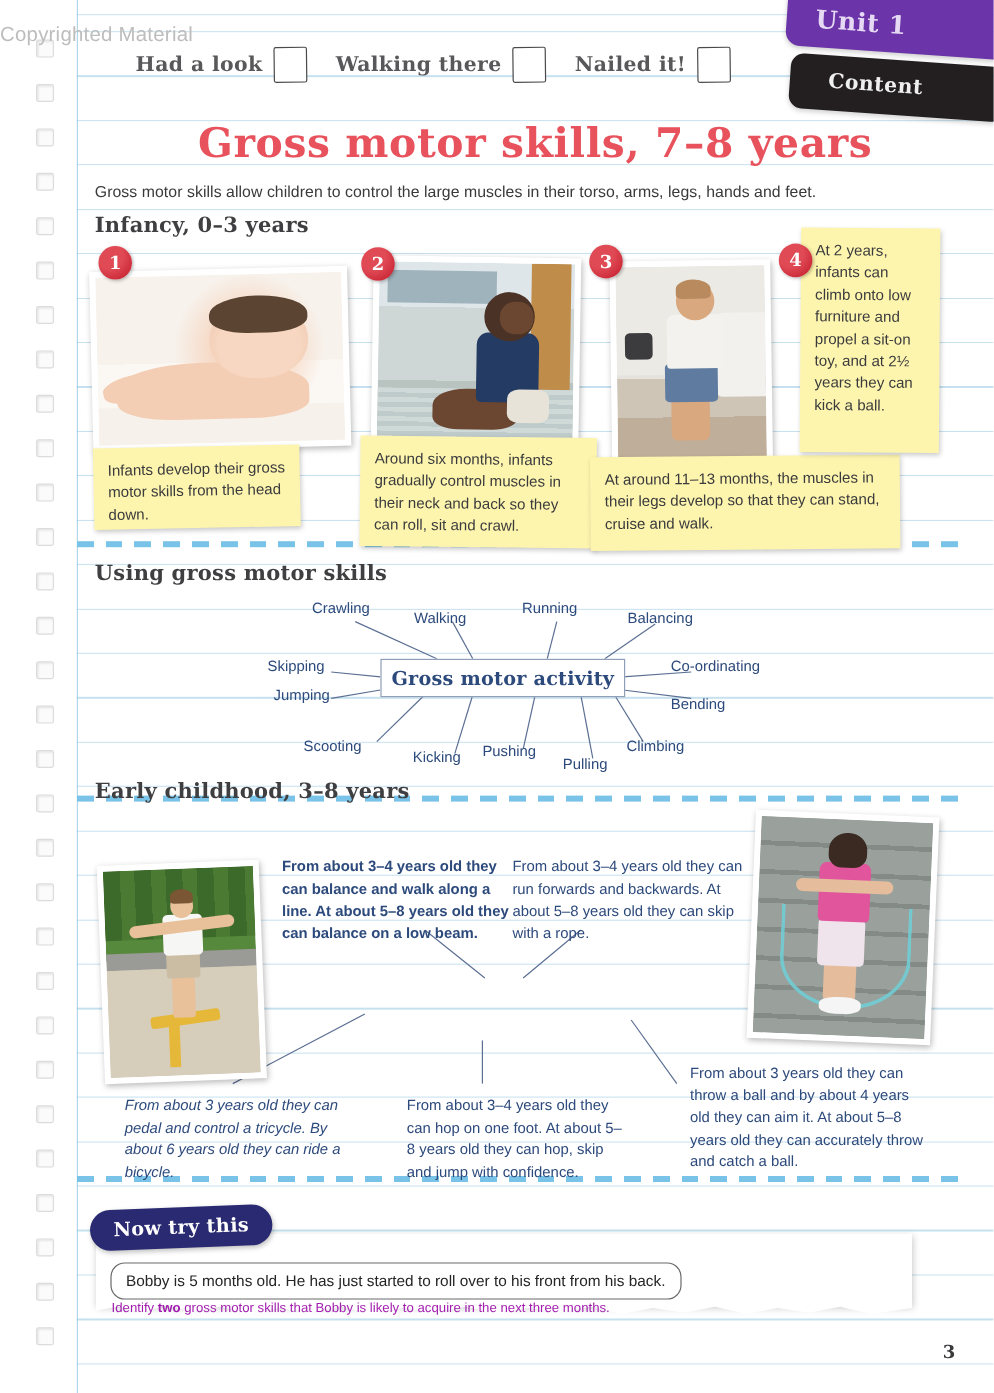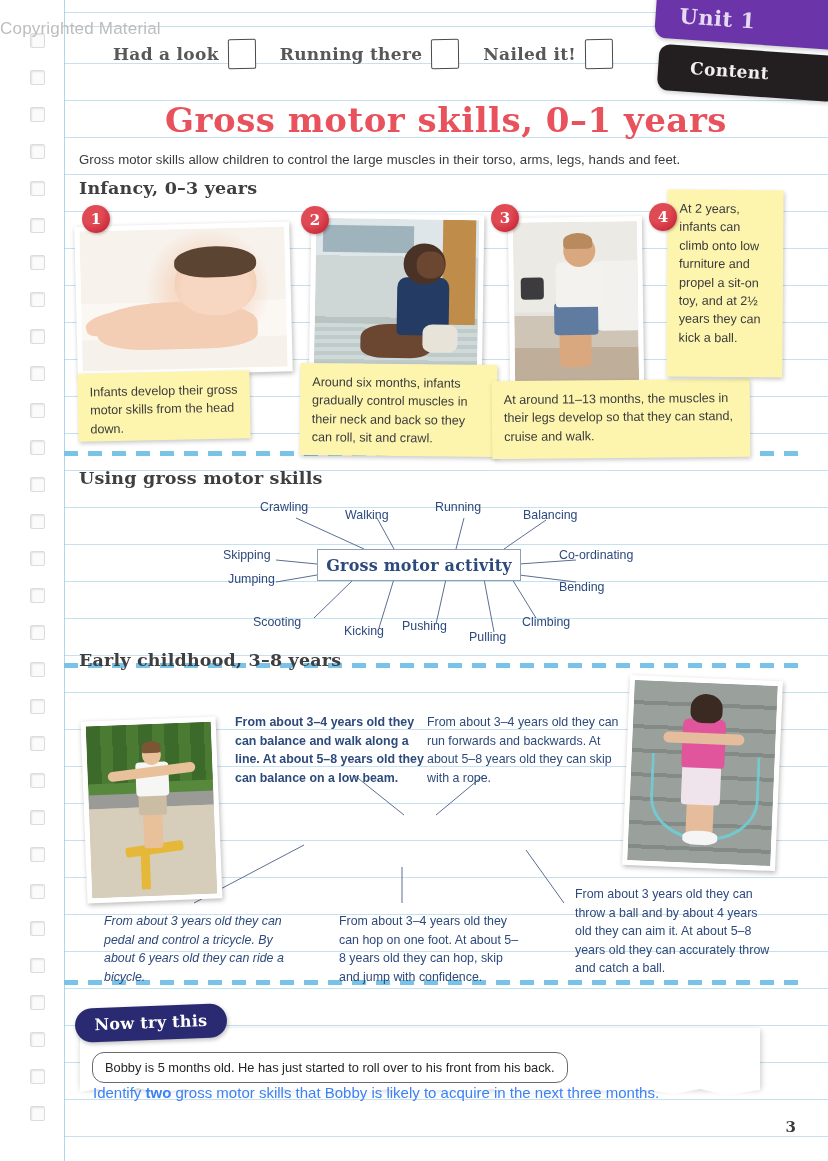--- a/index.html
+++ b/index.html
@@ -261,21 +261,21 @@
   .torn{
     position:absolute;left:80px;top:1085px;width:680px;height:14px;z-index:4;
   }
   .nt-qbox{
     position:absolute;left:92px;top:1052px;
     border:1px solid #6a6a6c;border-radius:12px;padding:7px 12px;
     background:#fff;font-size:12.8px;color:#252527;z-index:5;
   }
   .nt-task{
     position:absolute;left:93px;top:1084px;
-    font-size:15px;color:#3b82f6;z-index:5;
+    font-size:11px;color:#a21caf;z-index:5;
   }
   .pageno{
     position:absolute;right:32px;top:1118px;
     font-family:"DejaVu Serif", serif;font-weight:bold;font-size:15px;color:#3a3a3c;
   }
 </style>
 </head>
 <body>
 
 <div class="page">
@@ -316,37 +316,37 @@
     </div>
 
   <div class="copyright">Copyrighted Material</div>
 
   <div class="progress-row">
     <div class="pitem">
       <span class="plabel">Had a look</span>
       <span class="pbox"></span>
     </div>
     <div class="pitem">
-      <span class="plabel">Running there</span>
+      <span class="plabel">Walking there</span>
       <span class="pbox"></span>
     </div>
     <div class="pitem">
       <span class="plabel">Nailed it!</span>
       <span class="pbox last"></span>
     </div>
   </div>
 
   <div class="content-tab">
     <span>Content</span>
   </div>
   <div class="unit-tab">
     <span>Unit 1</span>
   </div>
 
-  <div class="main-title">Gross motor skills, 0–1 years</div>
+  <div class="main-title">Gross motor skills, 7–8 years</div>
   <div class="intro">Gross motor skills allow children to control the large muscles in their torso, arms, legs, hands and feet.</div>
 
   <div class="sec-head" style="left:79px;top:178px;">Infancy, 0–3 years</div>
 
   <div class="photo p1" style="left:76px;top:224px;width:205px;height:140px;transform:rotate(-1.4deg);">
     <div class="inner">
         <div class="ph-bg"></div>
         <div class="mat"></div>
         <div class="body"></div>
         <div class="arm"></div>

